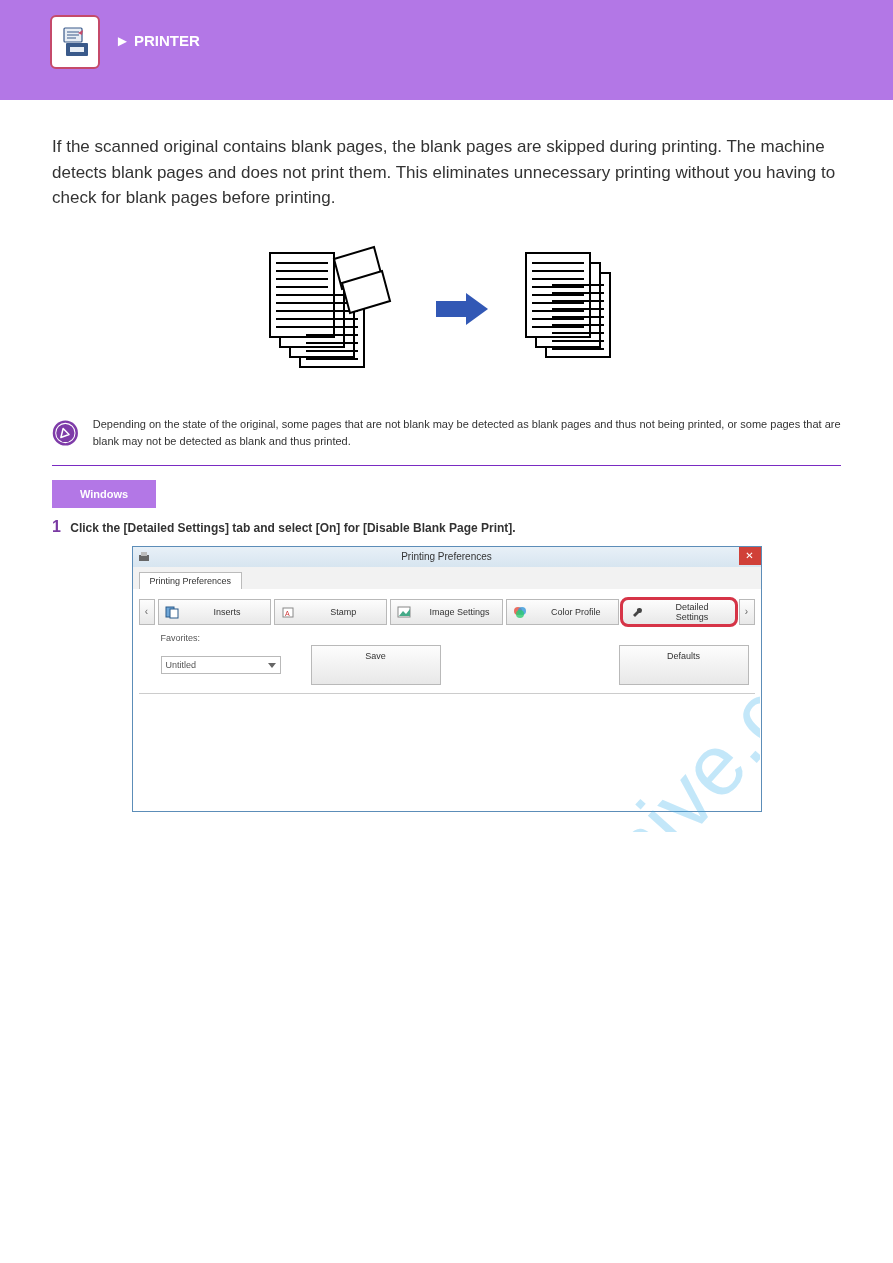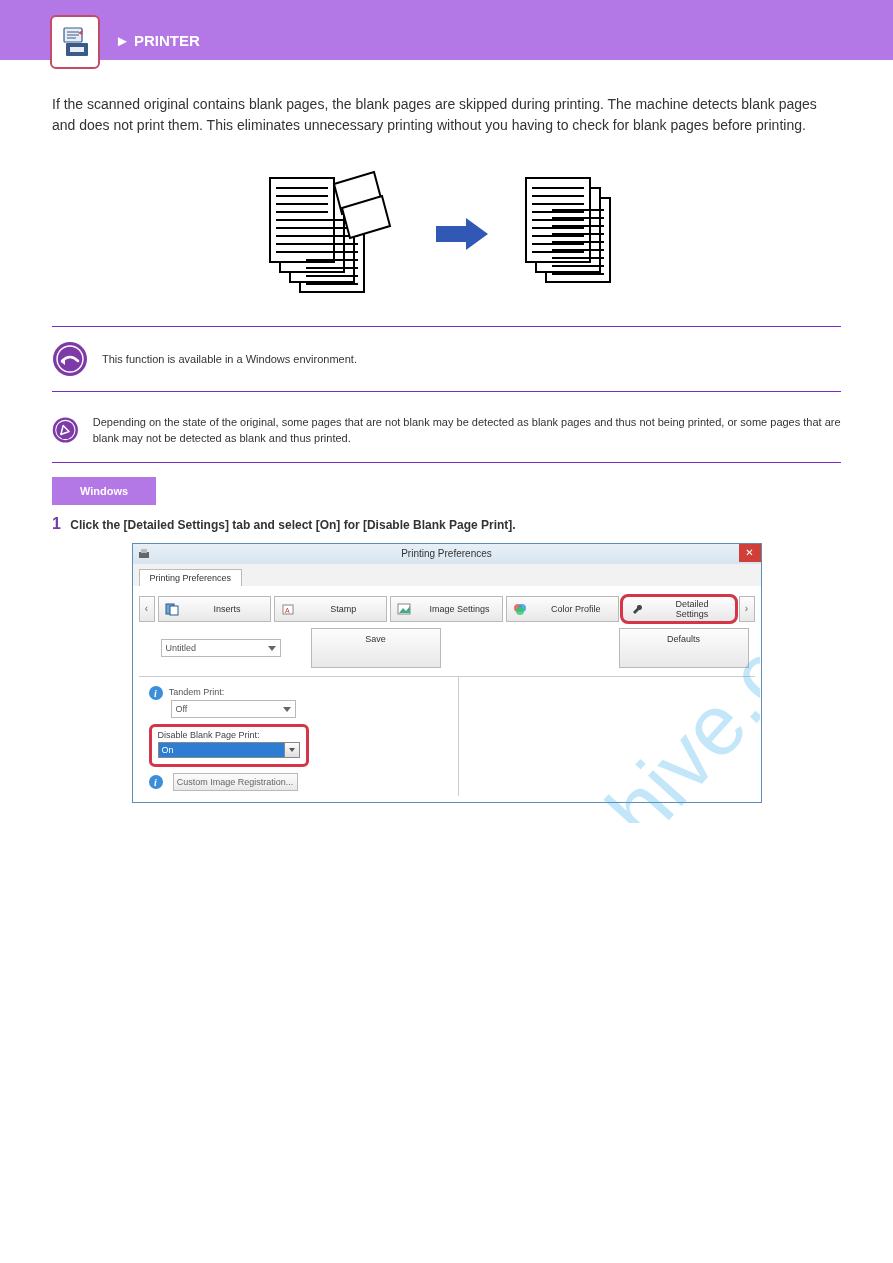--- a/index.html
+++ b/index.html
@@ -1,25 +1,25 @@
 <!DOCTYPE html>
 <html><head>
 <meta charset="utf-8">
 <style>
   * { margin: 0; padding: 0; box-sizing: border-box; }
   body { font-family: Arial, sans-serif; background: #fff; width: 893px; color: #333; }
   
-  .top-banner { background: #b377e6; height: 60px; position: relative; }
+  .top-banner { background: #b377e6; height: 100px; position: relative; }
   .banner-icon-box { position: absolute; left: 50px; top: 15px; width: 50px; height: 54px; background: #fff; border: 2px solid #c54a6a; border-radius: 6px; display: flex; align-items: center; justify-content: center; }
   .banner-label { position: absolute; left: 115px; top: 32px; color: #fff; font-size: 15px; font-weight: bold; }
   
   .page-body { padding: 20px 52px; position: relative; }
   .section-title { font-size: 21px; font-weight: bold; color: #7a3aa3; margin-top: 8px; margin-bottom: 6px; }
   .section-suffix { font-size: 14px; color: #333; margin-left: 6px; font-weight: bold; }
-  .intro { font-size: 14px; line-height: 1.5; color: #333; margin-top: 14px; }
+  .intro { font-size: 17px; line-height: 1.5; color: #333; margin-top: 14px; }
   
   .diagram-row { display: flex; align-items: center; justify-content: center; margin: 28px 0 22px 0; gap: 28px; }
   
   .note-block { border-top: 1px solid #7a2bc2; border-bottom: 1px solid #7a2bc2; padding: 14px 0 14px 0; display: flex; align-items: center; gap: 14px; margin-top: 6px; }
   .note-text { font-size: 11px; line-height: 1.5; }
   .note-block.second { border-top: none; }
   
   .env-badge { background: #b377e6; color: #fff; display: inline-block; padding: 8px 28px; font-size: 11px; font-weight: bold; margin-top: 14px; }
   .step-line { font-size: 12px; font-weight: bold; margin-top: 10px; }
   .step-no { color: #7a3aa3; font-weight: bold; font-size: 16px; margin-right: 6px; }
@@ -152,29 +152,20 @@
           <line x1="32" y1="68" x2="84" y2="68"></line>
           <line x1="32" y1="76" x2="84" y2="76"></line>
           <line x1="32" y1="84" x2="84" y2="84"></line>
           <line x1="32" y1="92" x2="84" y2="92"></line>
           <line x1="32" y1="100" x2="84" y2="100"></line>
         </g>
     </svg>
   </div>
 
   
-  <div class="note-block">
-    <svg width="36" height="36" viewBox="0 0 36 36">
-      <circle cx="18" cy="18" r="17" fill="#7e3ba8"></circle>
-      <circle cx="18" cy="18" r="13" fill="none" stroke="#fff" stroke-width="1.4"></circle>
-      <path d="M 10 20 Q 18 12 26 20" fill="none" stroke="#fff" stroke-width="2.5" stroke-linecap="round"></path>
-      <polygon points="9,21 13,17 13,24" fill="#fff"></polygon>
-    </svg>
-    <div class="note-text">This function is available in a Windows environment.</div>
-  </div>
 
   
   <div class="note-block second">
     <svg width="36" height="36" viewBox="0 0 36 36">
       <circle cx="18" cy="18" r="17" fill="#7e3ba8"></circle>
       <circle cx="18" cy="18" r="13" fill="none" stroke="#fff" stroke-width="1.4"></circle>
       <path d="M 12 24 l 3 -12 l 8 8 z" fill="none" stroke="#fff" stroke-width="2" stroke-linejoin="round"></path>
     </svg>
     <div class="note-text">Depending on the state of the original, some pages that are not blank may be detected as blank pages and thus not being printed, or some pages that are blank may not be detected as blank and thus printed.</div>
   </div>
@@ -248,46 +239,30 @@
                 <svg width="14" height="14">
                   <path d="M 4 10 l 4 -4 a 2.5 2.5 0 1 1 2 2 l -4 4 z" fill="#444"></path>
                 </svg>
               </span>
             <span class="tab-label">Detailed Settings</span>
           </div>
           <div class="nav-arrow">›</div>
         </div>
 
         <div>
+          <div style="padding: 4px 22px 0 22px; font-size:9px; color:#555;">Favorites:</div>
           <div style="display:flex; padding: 2px 6px 8px 22px; gap:30px; align-items:center;">
             <div class="dd" style="width:120px;">Untitled</div>
             <div class="winbtn" style="width:130px;">Save</div>
             <div style="flex:1"></div>
             <div class="winbtn" style="width:130px;">Defaults</div>
           </div>
         </div>
 
         <div class="settings-area">
-          <div class="settings-left">
-            <div class="field-row-info">
-              <span class="info-icon">i</span>
-              <span>Tandem Print:</span>
-            </div>
-            <div class="dd" style="width:125px; margin-left:22px;">Off</div>
-
-            <div class="highlight-box">
-              <div class="hl-label">Disable Blank Page Print:</div>
-              <div class="sel-on">On</div>
-            </div>
-
-            <div class="field-row-info" style="display:flex; align-items:center;">
-              <span class="info-icon">i</span>
-              <div class="custom-btn" style="margin-left:6px;">Custom Image Registration...</div>
-            </div>
-          </div>
           <div class="settings-right"></div>
         </div>
       </div>
     </div>
   </div>
 
   
   <div class="watermark">
     <svg width="620" height="620">
       <text x="0" y="560" transform="rotate(-48 310 310)">manualshive.com</text>

